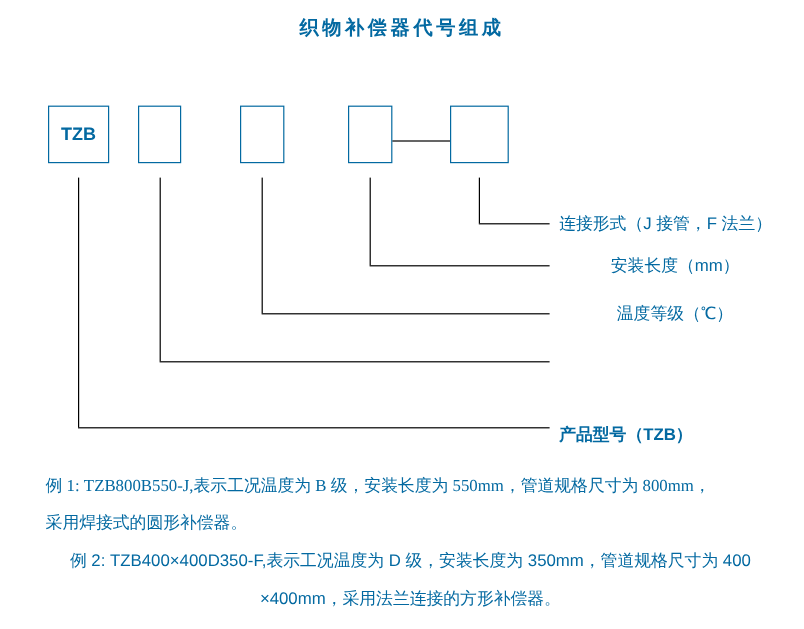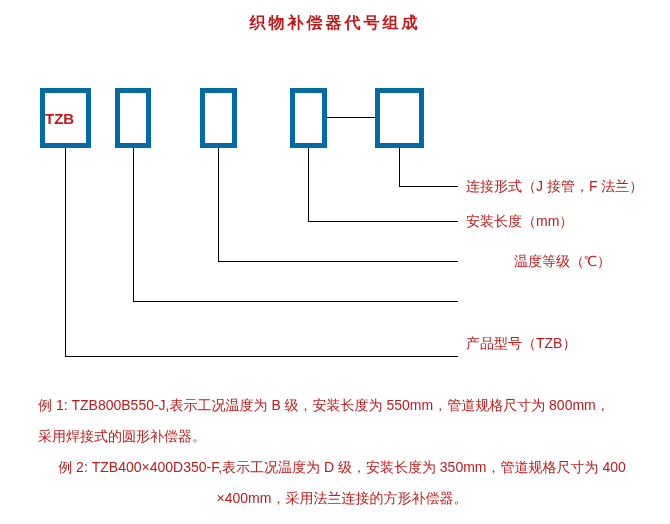--- a/index.html
+++ b/index.html
@@ -3,42 +3,42 @@
 <meta charset="utf-8">
 <style>
   * { margin: 0; padding: 0; box-sizing: border-box; }
   html, body { background: #ffffff; }
   .canvas {
     position: relative;
     width: 670px;
     height: 524px;
     background: #ffffff;
     font-family: "Liberation Sans", sans-serif;
-    color: #b91c1c;
+    color: #0369a1;
     overflow: hidden;
   }
   .title {
     position: absolute;
     top: 13px;
     left: 0;
     width: 100%;
     text-align: center;
     font-size: 16px;
     font-weight: bold;
     letter-spacing: 3px;
   }
   .box {
     position: absolute;
     top: 88px;
-    height: 60px;
-    border: 5px solid #0369a1;
+    height: 48px;
+    border: 1px solid #0369a1;
     background: #ffffff;
     display: flex;
     align-items: center;
-    justify-content: flex-start;
+    justify-content: center;
     font-size: 15px;
     font-weight: bold;
   }
   .hline { position: absolute; height: 1px; background: #000000; }
   .vline { position: absolute; width: 1px; background: #000000; }
   .row-label {
     position: absolute;
     left: 466px;
     font-size: 14px;
     line-height: 18px;
@@ -79,25 +79,25 @@
   <div class="vline" style="left:218px; top:148px; height:113px;"></div>
   <div class="hline" style="top:261px; left:218px; width:240px;"></div>
 
   <div class="vline" style="left:133px; top:148px; height:153px;"></div>
   <div class="hline" style="top:301px; left:133px; width:325px;"></div>
 
   <div class="vline" style="left:65px; top:148px; height:208px;"></div>
   <div class="hline" style="top:356px; left:65px; width:393px;"></div>
 
   <div class="row-label" style="top:177px;">连接形式（J 接管，F 法兰）</div>
-  <div class="row-label" style="top:212px;">安装长度（mm）</div>
+  <div class="row-label" style="top:212px;margin-left:43px;">安装长度（mm）</div>
   <div class="row-label" style="top:252px;margin-left:48px;">温度等级（℃）</div>
-  <div class="row-label" style="top:334px;">产品型号（TZB）</div>
+  <div class="row-label" style="top:353px;font-weight:bold;">产品型号（TZB）</div>
 
-  <div class="example" style="top:390px;">
+  <div class="example" style="top:390px;font-family:Liberation Serif, serif;">
     <div>例 1: TZB800B550-J,表示工况温度为 B 级，安装长度为 550mm，管道规格尺寸为 800mm，</div>
     <div>采用焊接式的圆形补偿器。</div>
   </div>
 
   <div class="example" style="top:452px;text-align:center;">
     <div>例 2: TZB400×400D350-F,表示工况温度为 D 级，安装长度为 350mm，管道规格尺寸为 400</div>
     <div>×400mm，采用法兰连接的方形补偿器。</div>
   </div>
 
 </div>

